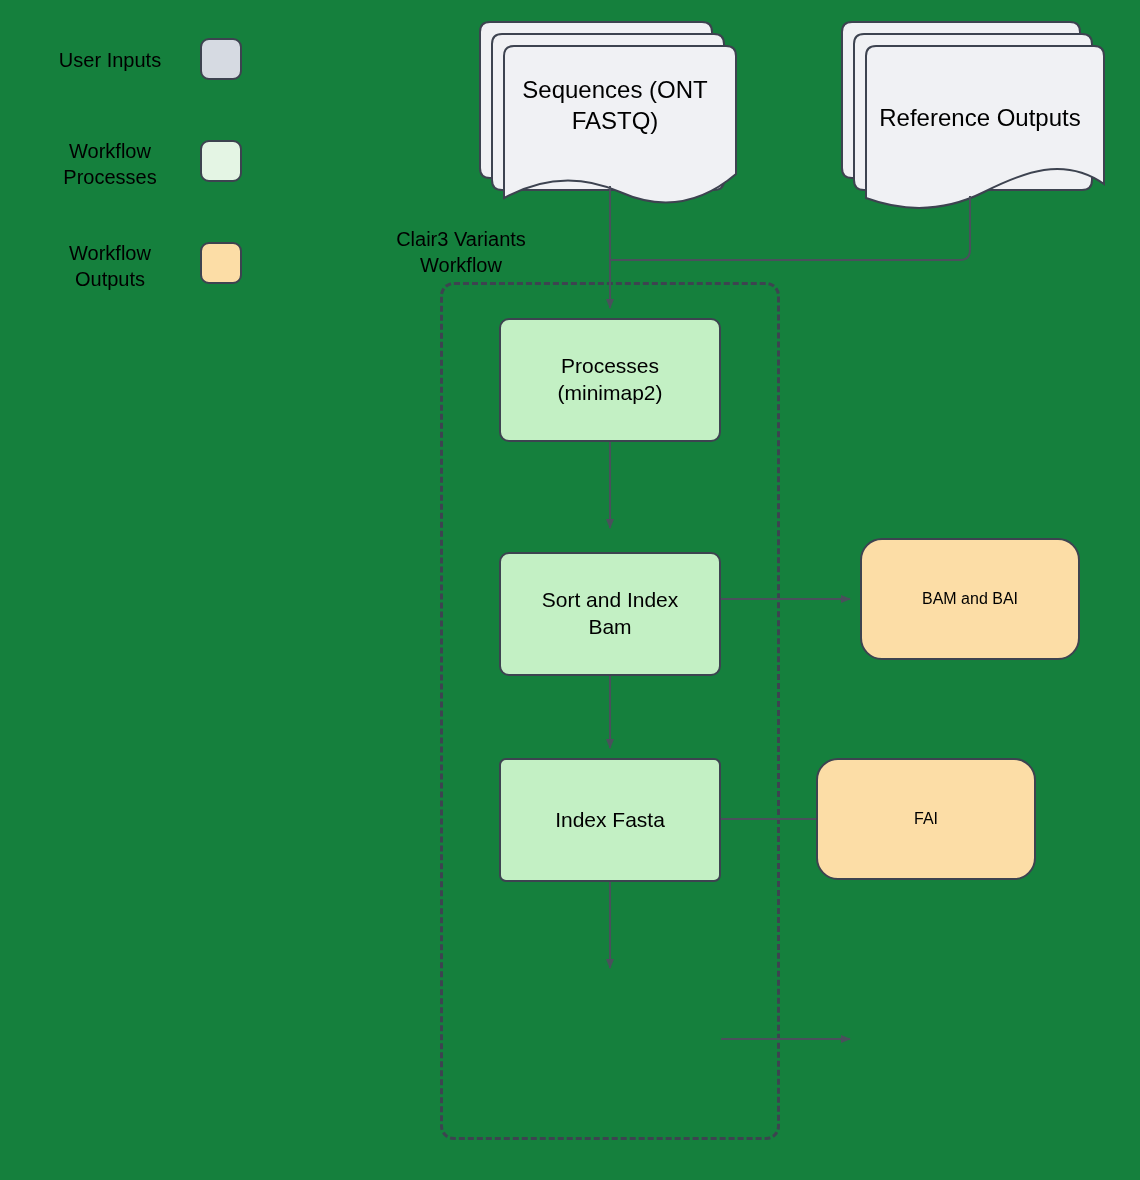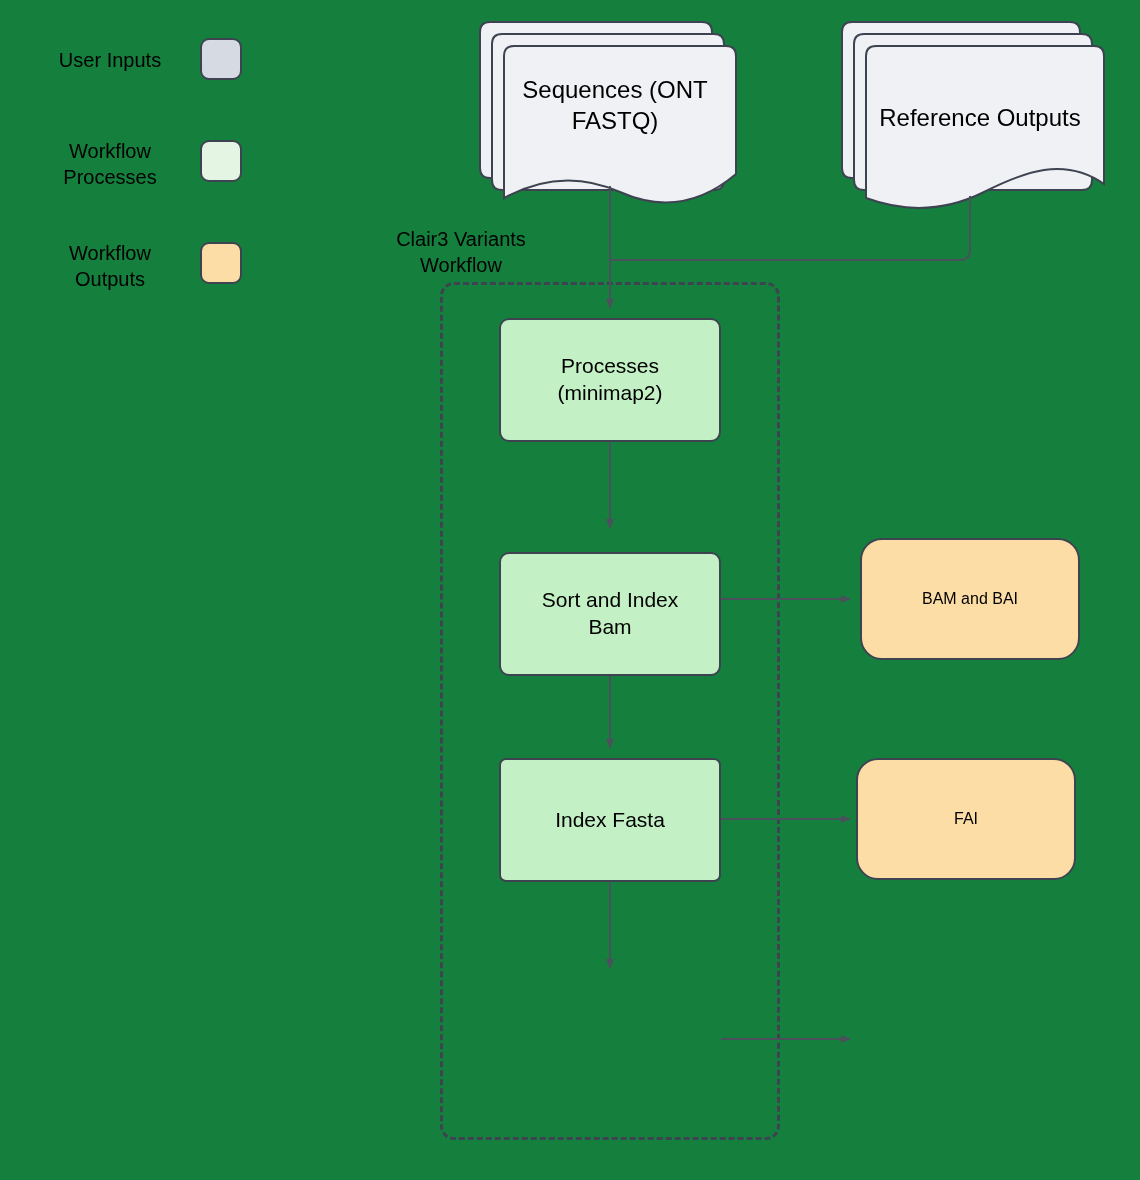--- a/index.html
+++ b/index.html
@@ -165,16 +165,16 @@
 (minimap2)</div>
 
   <div class="node proc-box" style="left:499px; top:552px; width:222px; height:124px;">Sort and Index
 Bam</div>
 
   <div class="node proc-box" style="left:499px; top:758px; width:222px; height:124px;border-radius:7px;">Index Fasta</div>
 
 
   <div class="node out-box" style="left:860px; top:538px; width:220px; height:122px;">BAM and BAI</div>
 
-  <div class="node out-box" style="left:856px; top:758px; width:220px; height:122px;">FAI</div>
+  <div class="node out-box" style="left:816px; top:758px; width:220px; height:122px;">FAI</div>
 
 
 </div>
 
 </body></html>

